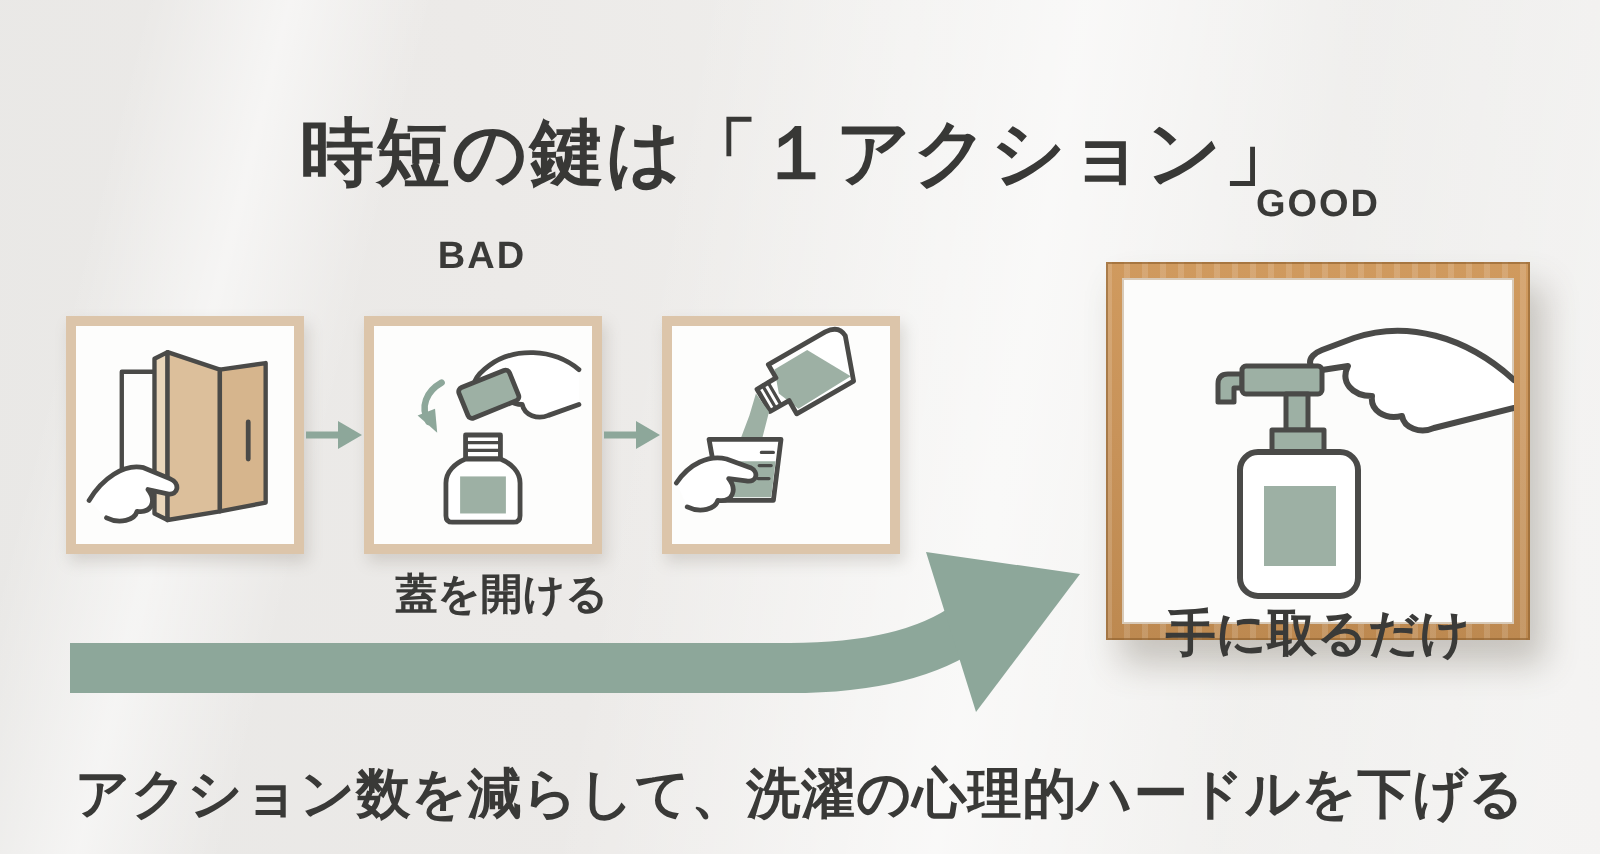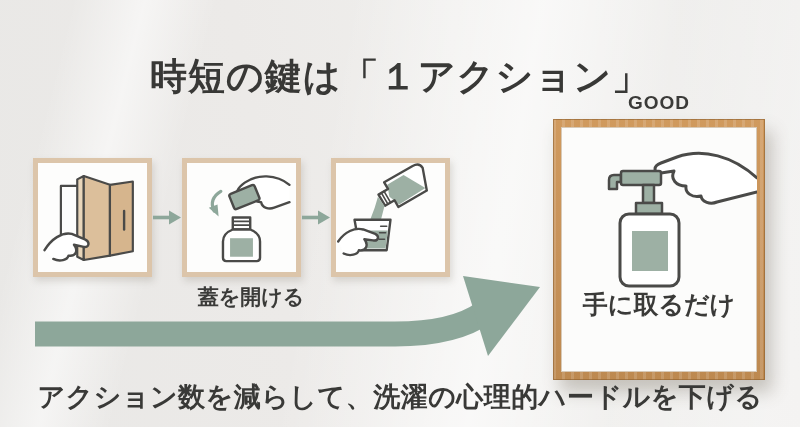--- a/index.html
+++ b/index.html
@@ -26,21 +26,21 @@
     box-shadow:2px 4px 7px rgba(120,110,95,.22);
   }
   .frame .mat{position:absolute;left:5px;top:5px;right:5px;bottom:5px;background:#fdfdfc;}
   .frame svg{position:absolute;left:5px;top:5px;}
   .step-label{
     position:absolute;top:283px;width:160px;text-align:center;
     font-size:21px;font-weight:bold;color:#3a3a38;
   }
   .mini-arrow{position:absolute;top:209px;}
   .big-frame{
-    position:absolute;left:553px;top:119px;width:212px;height:261px;
+    position:absolute;left:553px;top:131px;width:212px;height:189px;
     background:
       repeating-linear-gradient(90deg, rgba(255,255,255,.14) 0 3px, rgba(0,0,0,0) 3px 9px),
       linear-gradient(180deg,#d09a5e 0%,#c8935a 45%,#bd8950 100%);
     box-shadow:7px 12px 16px rgba(95,85,70,.30), inset 0 0 0 1px rgba(140,95,45,.6);
   }
   .big-frame .mat{
     position:absolute;left:8px;top:8px;right:8px;bottom:8px;background:#fcfcfb;
     box-shadow:inset 0 0 0 1px rgba(150,110,60,.35);
   }
   .big-frame svg{position:absolute;left:8px;top:9px;}
@@ -54,20 +54,21 @@
     font-size:27px;font-weight:bold;color:#39393 7;color:#393937;letter-spacing:.5px;
   }
 </style>
 </head>
 <body>
 
 <div class="canvas">
 
   <div class="title">時短の鍵は「１アクション」</div>
 
+  <div class="tag bad">BAD</div>
   <div class="tag good">GOOD</div>
 
   <div class="frame" style="left:33px;top:158px;">
     <div class="mat"></div>
     <svg width="109" height="109" viewBox="0 0 100 100">
       <g stroke="#4a4a48" stroke-linejoin="round" stroke-linecap="round">
         <path d="M 58 21 H 21 V 77" fill="none" stroke-width="2"></path>
         <polygon points="36,15 42,12 42,89 36,86" fill="#e9d6ba" stroke-width="2"></polygon>
         <polygon points="42,12 66,20 66,85 42,89" fill="#dcbf9b" stroke-width="2"></polygon>
         <polygon points="66,20 87,17 87,81 66,85" fill="#d6b58d" stroke-width="2"></polygon>

